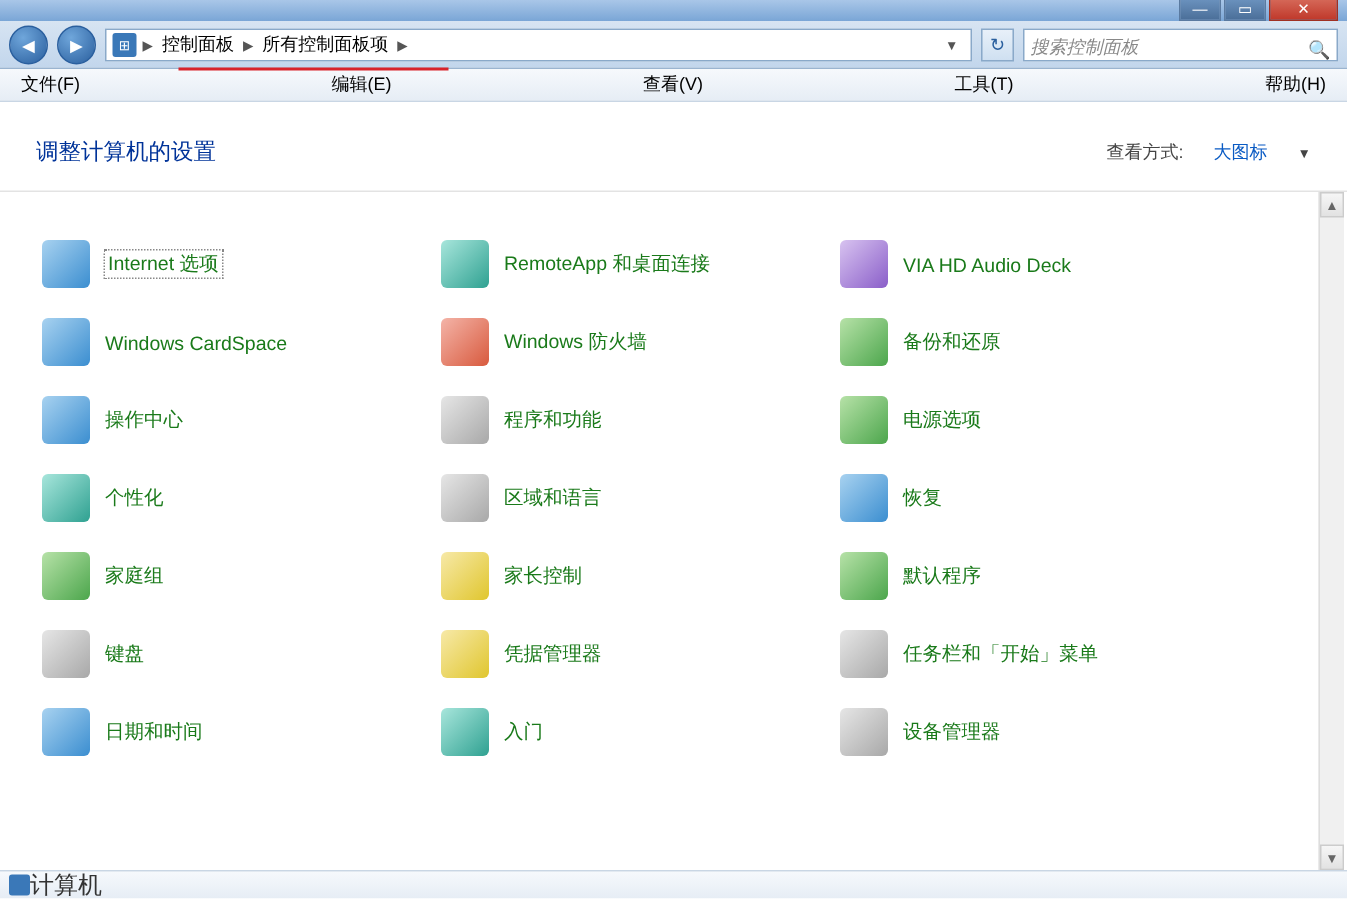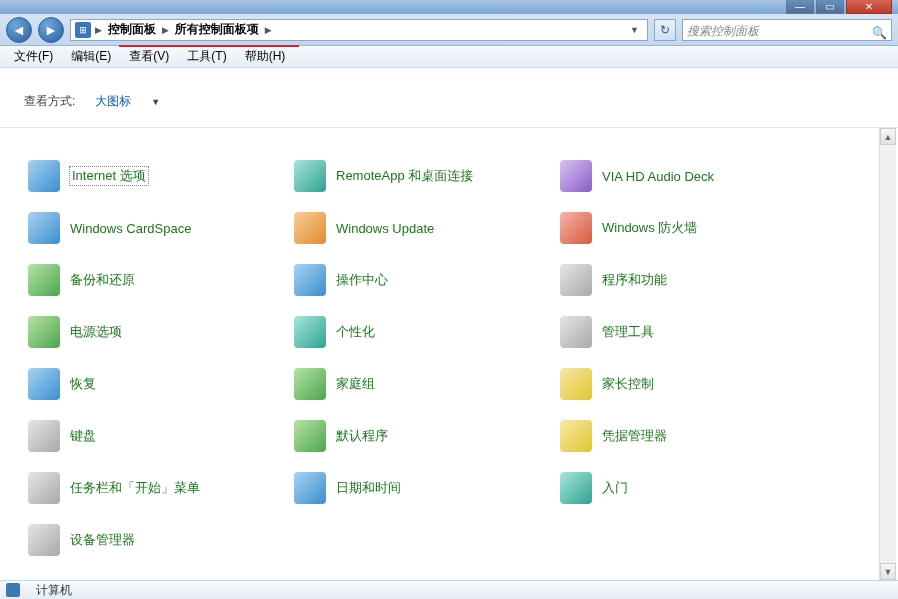--- a/index.html
+++ b/index.html
@@ -43,38 +43,38 @@
     width: 26px; height: 26px; border-radius: 50%;
     background: radial-gradient(circle at 35% 30%, #6fa6db, #2a5f9e);
     border: 1px solid #2a5f9e;
     display:flex;align-items:center;justify-content:center;color:#fff;font-size:14px;
   }
   .addressbar {
     flex: 1; height: 22px; background: #fff; border: 1px solid #8aa9c9;
     display:flex; align-items:center; padding: 0 4px; gap:4px; font-size:12px;
   }
   .addr-icon { width:16px;height:16px;background:#3a78b8;border-radius:2px;display:flex;align-items:center;justify-content:center;color:#fff;font-size:9px;}
-  .crumb { color:#000; padding:0 2px;font-weight:bold; }
+  .crumb { color:#000; padding:0 2px; }
   .crumb-sep { color:#555; font-size:9px;}
   .addr-drop { margin-left:auto; color:#555; font-size:9px; padding:0 4px;}
   .refresh { width:22px;height:22px;background:linear-gradient(#e8f0f9,#cfe0f1);border:1px solid #8aa9c9;display:flex;align-items:center;justify-content:center;color:#2a5f9e;font-size:12px;}
   .searchbox {
     width: 210px; height:22px; background:#fff; border:1px solid #8aa9c9;
     display:flex; align-items:flex-end; padding:0 4px; color:#888; font-style:italic;
   }
   .searchbox .sicon{ margin-left:auto; color:#3a78b8; font-style:normal;}
   
   .bc-underline{ position:absolute; top:45px; left:119px; width:180px; height:2px; background:#d8232a;}
   
   .menubar {
     height: 22px;
     background: linear-gradient(#f6f9fc, #e6edf5);
     border-bottom: 1px solid #c9d6e4;
     display:flex; align-items:center; gap:2px;
-    padding: 0 6px; color:#000;
+    padding: 0 6px; color:#000;justify-content:space-between;
   }
   .menuitem { padding: 2px 8px; }
   
   .viewheader {
     padding: 14px 24px 6px 24px;
     display:flex; justify-content:space-between; align-items:center;
     border-bottom: 1px solid #e3e3e3;
     height: 60px;
   }
   .viewtitle { color:#003399; font-size:15px; }
@@ -121,21 +121,21 @@
   .g-orange{background:linear-gradient(135deg,#f7cf9a,#e08c2e);}
   .g-teal{background:linear-gradient(135deg,#a8e6dc,#2fa191);}
   .g-purple{background:linear-gradient(135deg,#d8c3f0,#8a5ec9);}
   .g-gray{background:linear-gradient(135deg,#e6e6e6,#a8a8a8);}
   .g-red{background:linear-gradient(135deg,#f4b4a8,#d85a3e);}
   .g-yel{background:linear-gradient(135deg,#f7e9a8,#e0c62e);}
   
   .statusbar{
     position:absolute; bottom:0; left:0; right:0; height:19px;
     background:linear-gradient(#f6f9fc,#e6edf5); border-top:1px solid #c9d6e4;
-    display:flex; align-items:center; padding:0 6px; gap:16px; font-size:12px; color:#333;
+    display:flex; align-items:center; padding:0 6px; gap:0; font-size:16px; color:#333;
   }
   .statusbar .sicon{width:14px;height:14px;background:#3a78b8;border-radius:2px;}
   
   .dotted{outline:1px dotted #888; outline-offset:0px; padding:0 2px;}
 </style>
 </head>
 <body>
 
 <div class="titlebar">
   <div class="winbtns">
@@ -167,20 +167,21 @@
 
 <div class="menubar">
   <div class="menuitem">文件(F)</div>
   <div class="menuitem">编辑(E)</div>
   <div class="menuitem">查看(V)</div>
   <div class="menuitem">工具(T)</div>
   <div class="menuitem">帮助(H)</div>
 </div>
 
 <div class="viewheader">
+  <div class="viewtitle">调整计算机的设置</div>
   <div class="viewby">
     <span>查看方式:</span>
     <a href="#">大图标</a>
     <span class="drop">▼</span>
   </div>
 </div>
 
 <div class="content">
   <div class="grid" id="grid">
       <div class="item">
@@ -193,24 +194,20 @@
       </div>
       <div class="item">
         <div class="icon ic g-purple"></div>
         <span class="label">VIA HD Audio Deck</span>
       </div>
       <div class="item">
         <div class="icon ic g-blue"></div>
         <span class="label">Windows CardSpace</span>
       </div>
       <div class="item">
-        <div class="icon ic g-orange"></div>
-        <span class="label">Windows Update</span>
-      </div>
-      <div class="item">
         <div class="icon ic g-red"></div>
         <span class="label">Windows 防火墙</span>
       </div>
       <div class="item">
         <div class="icon ic g-green"></div>
         <span class="label">备份和还原</span>
       </div>
       <div class="item">
         <div class="icon ic g-blue"></div>
         <span class="label">操作中心</span>
@@ -222,41 +219,41 @@
       <div class="item">
         <div class="icon ic g-green"></div>
         <span class="label">电源选项</span>
       </div>
       <div class="item">
         <div class="icon ic g-teal"></div>
         <span class="label">个性化</span>
       </div>
       <div class="item">
         <div class="icon ic g-gray"></div>
-        <span class="label">管理工具</span>
+        <span class="label">区域和语言</span>
       </div>
       <div class="item">
         <div class="icon ic g-blue"></div>
         <span class="label">恢复</span>
       </div>
       <div class="item">
         <div class="icon ic g-green"></div>
         <span class="label">家庭组</span>
       </div>
       <div class="item">
         <div class="icon ic g-yel"></div>
         <span class="label">家长控制</span>
       </div>
       <div class="item">
+        <div class="icon ic g-green"></div>
+        <span class="label">默认程序</span>
+      </div>
+      <div class="item">
         <div class="icon ic g-gray"></div>
         <span class="label">键盘</span>
-      </div>
-      <div class="item">
-        <div class="icon ic g-green"></div>
-        <span class="label">默认程序</span>
       </div>
       <div class="item">
         <div class="icon ic g-yel"></div>
         <span class="label">凭据管理器</span>
       </div>
       <div class="item">
         <div class="icon ic g-gray"></div>
         <span class="label">任务栏和「开始」菜单</span>
       </div>
       <div class="item">

